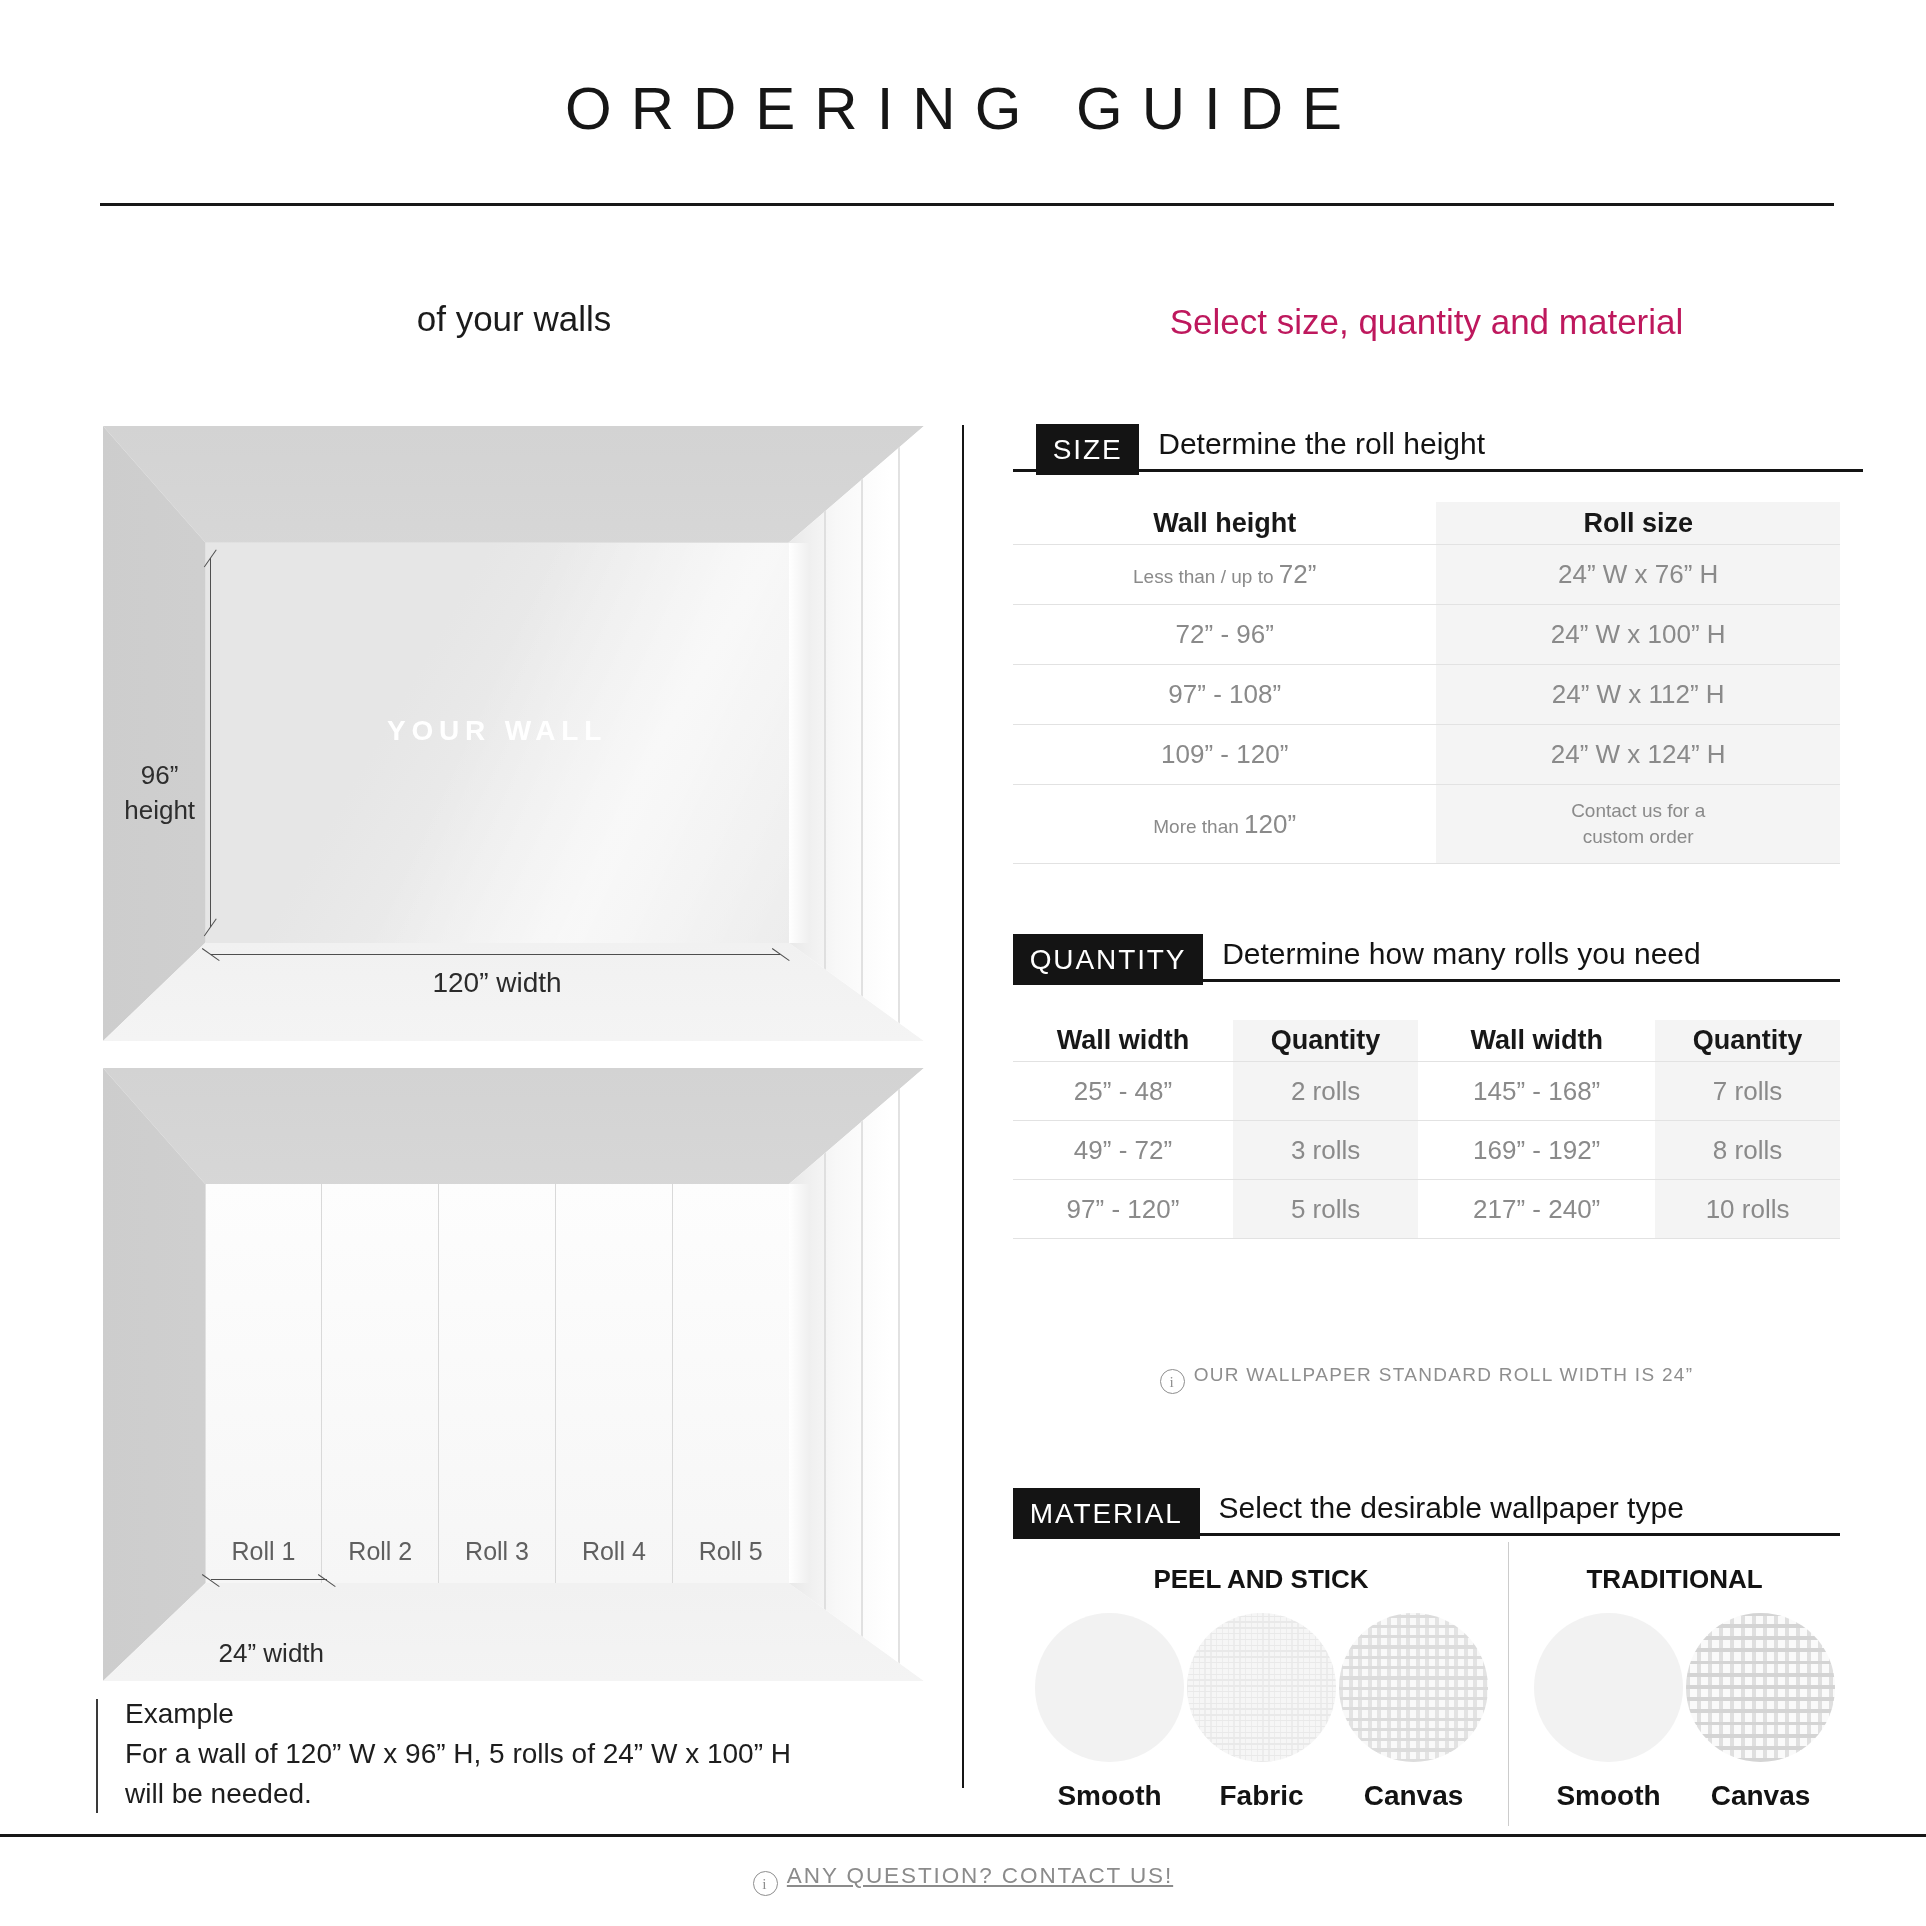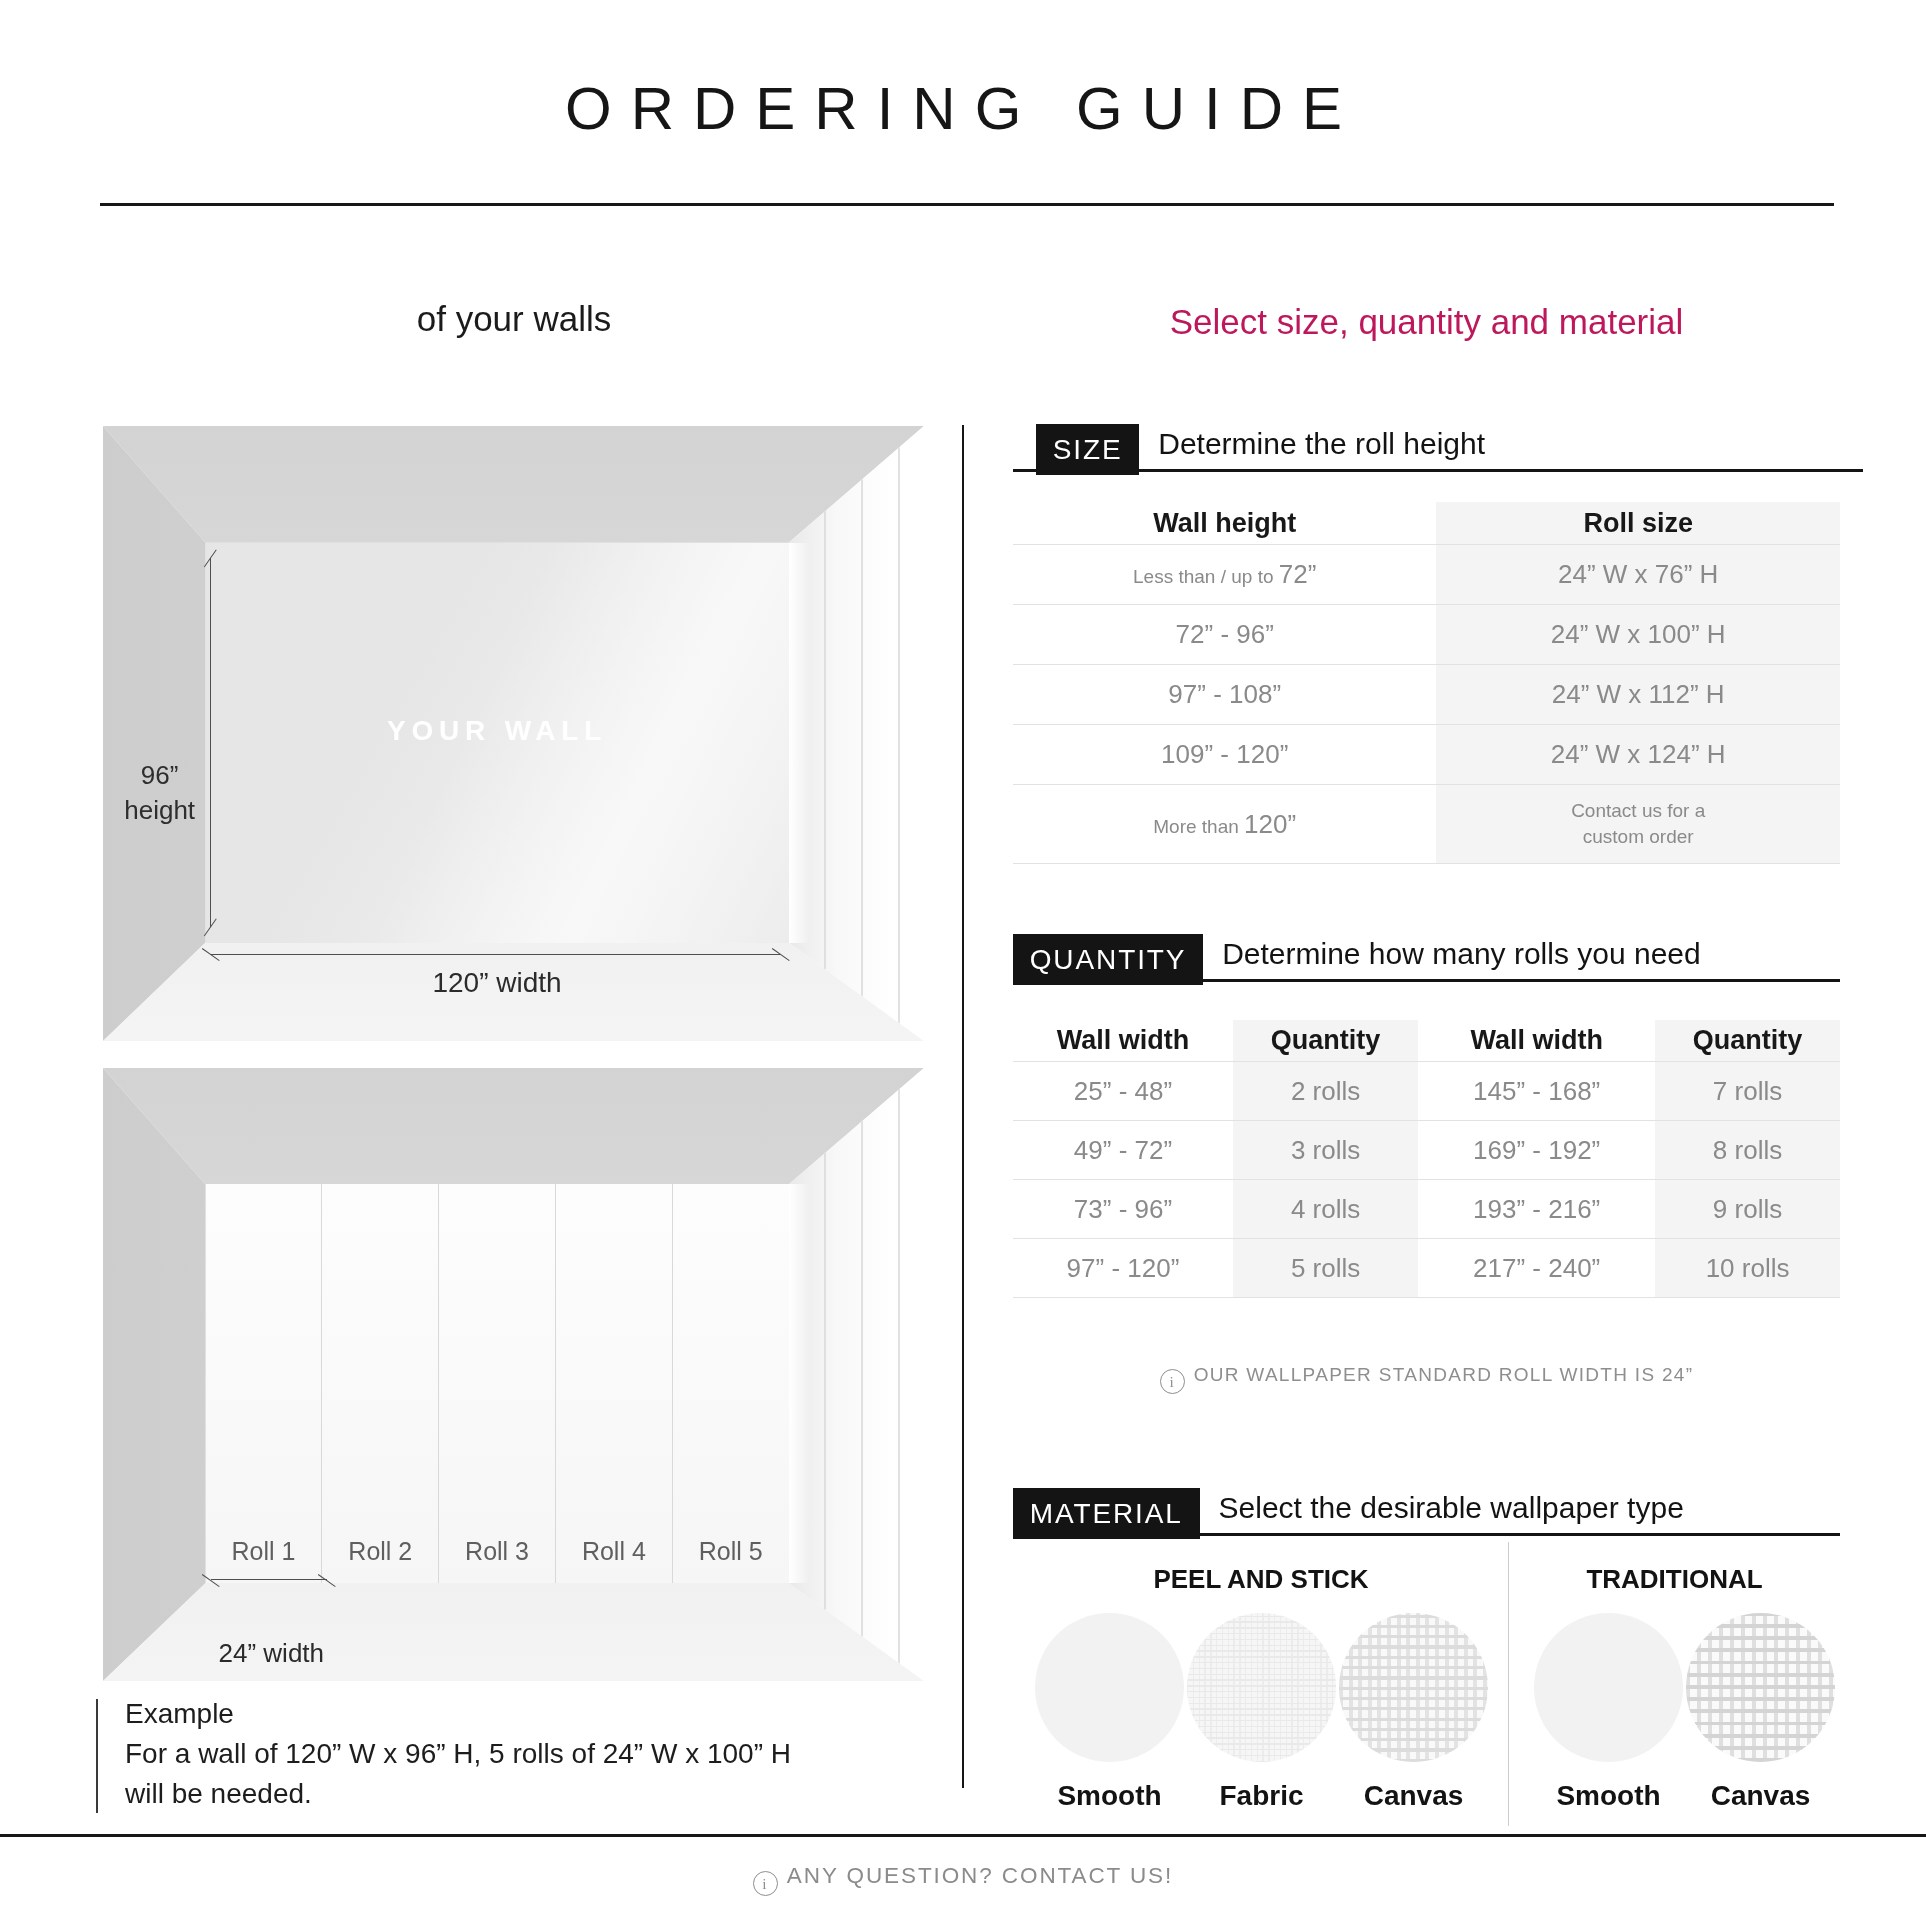--- a/index.html
+++ b/index.html
@@ -125,21 +125,21 @@
     background-image:repeating-linear-gradient(0deg,#dcdcdc 0 3.2px,transparent 3.2px 10.3px),
                      repeating-linear-gradient(90deg,#e3e3e3 0 3.9px,transparent 3.9px 9.6px);}
   .tex-canvas-coarse{background-color:#fafafa;
     background-image:repeating-linear-gradient(0deg,#d4d4d4 0 3.9px,transparent 3.9px 12.2px),
                      repeating-linear-gradient(90deg,#dfdfdf 0 4.5px,transparent 4.5px 11px);}
   #sw1{left:1035px;} #sw2{left:1187px;} #sw3{left:1339px;} #sw4{left:1534px;} #sw5{left:1686px;}
   #swl1{left:1035px;} #swl2{left:1187px;} #swl3{left:1339px;} #swl4{left:1534px;} #swl5{left:1686px;}
 
   
   #footer-rule{left:0;top:1834px;width:1926px;height:2.6px;background:#171717;}
-  #footer{left:0;right:0;top:1863px;text-align:center;font-size:22.5px;letter-spacing:1.9px;color:#8b8b8b;}
+  #footer{left:0;right:0;top:1863px;text-align:center;font-size:22.5px;letter-spacing:1.9px;color:#8b8b8b;text-decoration:underline;}
 </style>
 </head>
 <body>
 
 <div class="abs" id="title">ORDERING GUIDE</div>
 <div class="abs" id="top-rule"></div>
 
 <div class="abs" id="left-heading">
   <span style="display:block">of your walls</span>
 </div>
@@ -290,34 +290,20 @@
       </div>
     <div class="cell">
         <span class="bg">169” - 192”</span>
       </div>
     <div class="cell gcol">
         <span class="bg">8 rolls</span>
       </div>
   </div>
   <div class="qrow r">
     <div class="cell">
-        <span class="bg">73” - 96”</span>
-      </div>
-    <div class="cell gcol">
-        <span class="bg">4 rolls</span>
-      </div>
-    <div class="cell">
-        <span class="bg">193” - 216”</span>
-      </div>
-    <div class="cell gcol">
-        <span class="bg">9 rolls</span>
-      </div>
-  </div>
-  <div class="qrow r">
-    <div class="cell">
         <span class="bg">97” - 120”</span>
       </div>
     <div class="cell gcol">
         <span class="bg">5 rolls</span>
       </div>
     <div class="cell">
         <span class="bg">217” - 240”</span>
       </div>
     <div class="cell gcol">
         <span class="bg">10 rolls</span>

